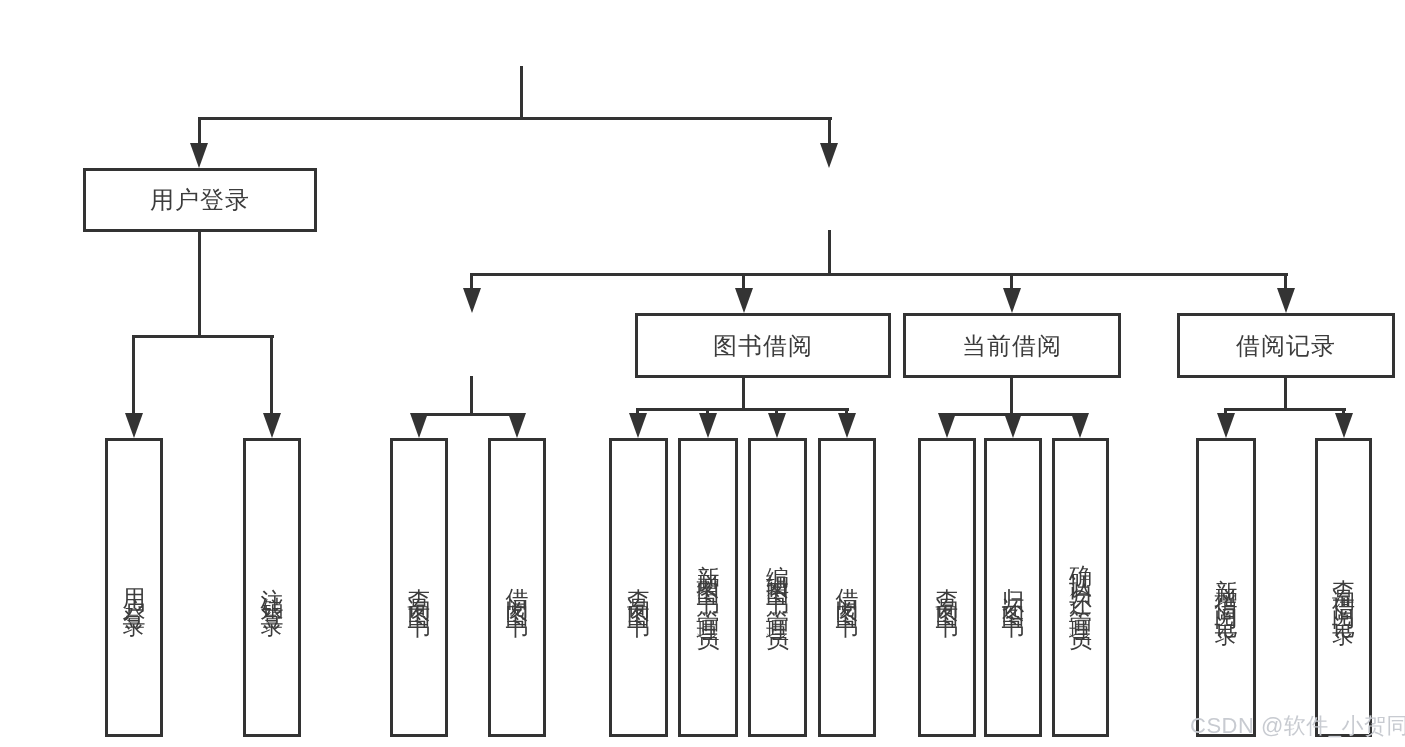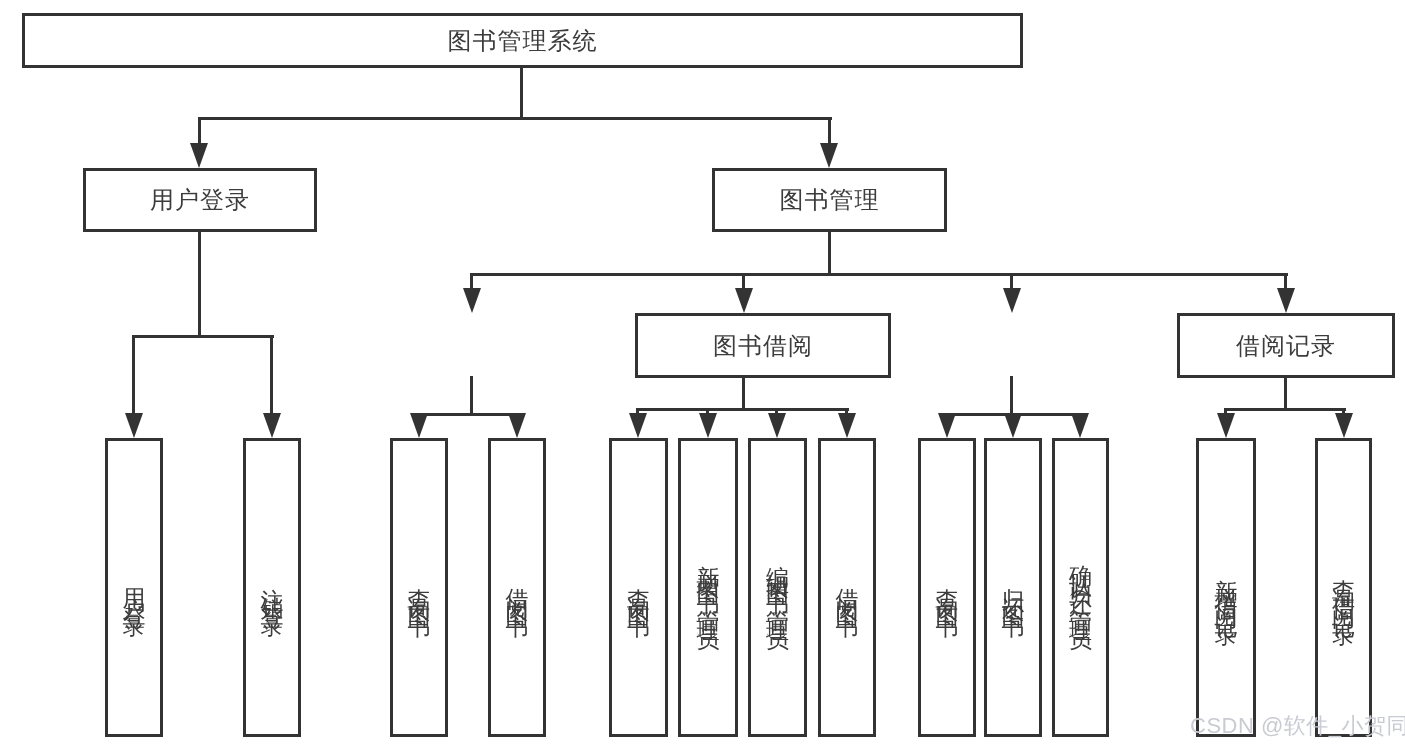--- a/index.html
+++ b/index.html
@@ -113,33 +113,30 @@
   <div class="arrow" style="left:1004px;top:413px"></div>
   <div class="arrow" style="left:1071px;top:413px"></div>
 
   <div class="line" style="left:1284px;top:376px;width:3px;height:35px"></div>
   <div class="line" style="left:1224px;top:408px;width:122px;height:3px"></div>
   <div class="line" style="left:1224px;top:408px;width:3px;height:10px"></div>
   <div class="line" style="left:1342px;top:408px;width:3px;height:10px"></div>
   <div class="arrow" style="left:1217px;top:413px"></div>
   <div class="arrow" style="left:1335px;top:413px"></div>
 
-  <div class="node" style="left:22px;top:13px;width:1001px;height:55px">
-    <span class="hlabel">图书管理系统</span>
-  </div>
 
   <div class="node" style="left:83px;top:168px;width:234px;height:64px">
     <span class="hlabel">用户登录</span>
   </div>
-  <div class="node" style="left:712px;top:168px;width:235px;height:64px">
-    <span class="hlabel">图书管理</span>
-  </div>
 
   <div class="node" style="left:635px;top:313px;width:256px;height:65px">
     <span class="hlabel">图书借阅</span>
+  </div>
+  <div class="node" style="left:903px;top:313px;width:218px;height:65px">
+    <span class="hlabel">当前借阅</span>
   </div>
   <div class="node" style="left:1177px;top:313px;width:218px;height:65px">
     <span class="hlabel">借阅记录</span>
   </div>
 
   <div class="node leaf" style="left:105px;width:58px">
     <span class="vlabel">用户登录</span>
   </div>
   <div class="node leaf" style="left:243px;width:58px">
     <span class="vlabel">注销登录</span>

